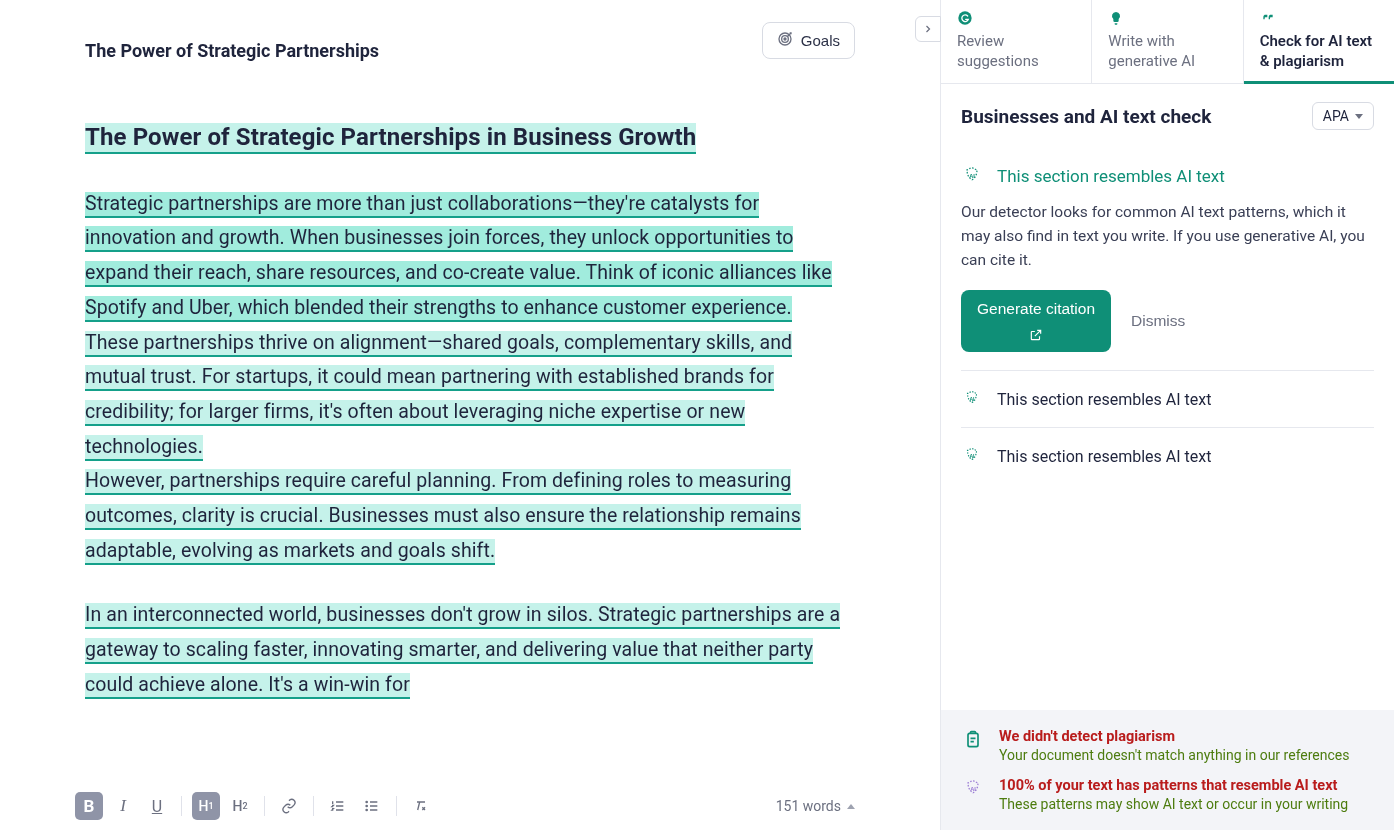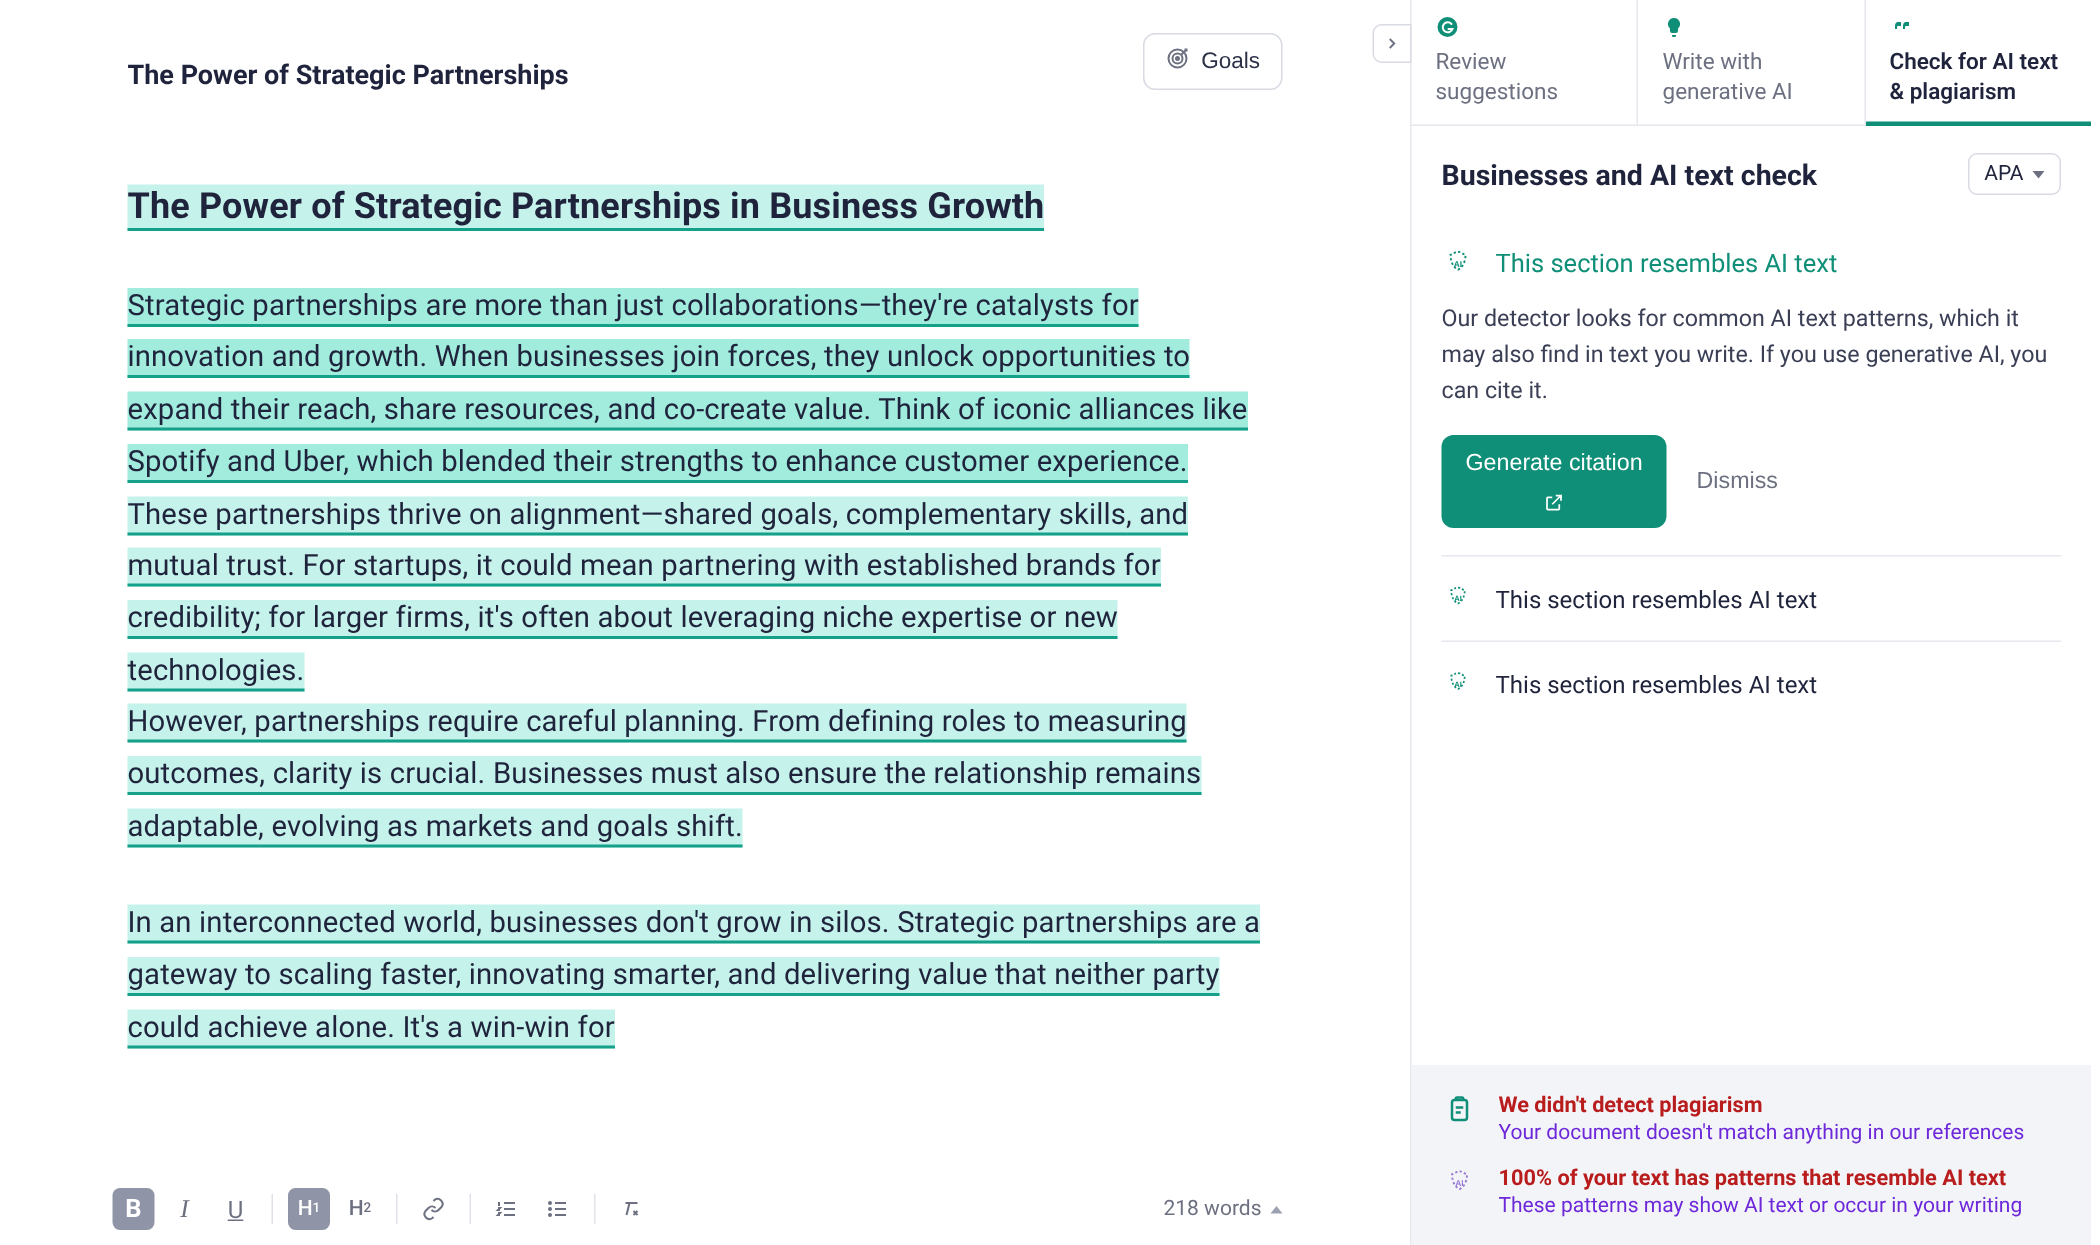--- a/index.html
+++ b/index.html
@@ -329,21 +329,21 @@
     padding-top: 2px;
   }
   .summary-text .title {
     font-size: 14.5px;
     font-weight: 700;
     color: #b91c1c;
     margin-bottom: 2px;
   }
   .summary-text .desc {
     font-size: 14px;
-    color: #6d28d9;
+    color: #4d7c0f;
   }
 
   
   .ai-badge {
     width: 20px; height: 20px;
     display: inline-flex;
     align-items: center;
     justify-content: center;
   }
 
@@ -409,21 +409,21 @@
           <circle cx="4" cy="18" r="1" fill="currentColor"></circle>
         </svg>
     </div>
     <div class="tb-sep"></div>
     <div class="tb-btn">
       <svg viewBox="0 0 24 24" width="16" height="16" fill="none" stroke="currentColor" stroke-width="2">
           <path d="M6 6h12M10 6l-3 12M18 14l-4 4M14 14l4 4"></path>
         </svg>
     </div>
     <div class="word-count">
-      <span>218 words</span>
+      <span>151 words</span>
       <span class="caret-up"></span>
     </div>
   </div>
 
   <div class="collapse-chevron">
     <svg viewBox="0 0 24 24" fill="none" stroke-width="2.5" stroke="currentColor">
         <path d="M9 6l6 6-6 6"></path>
       </svg>
   </div>
 </div>

